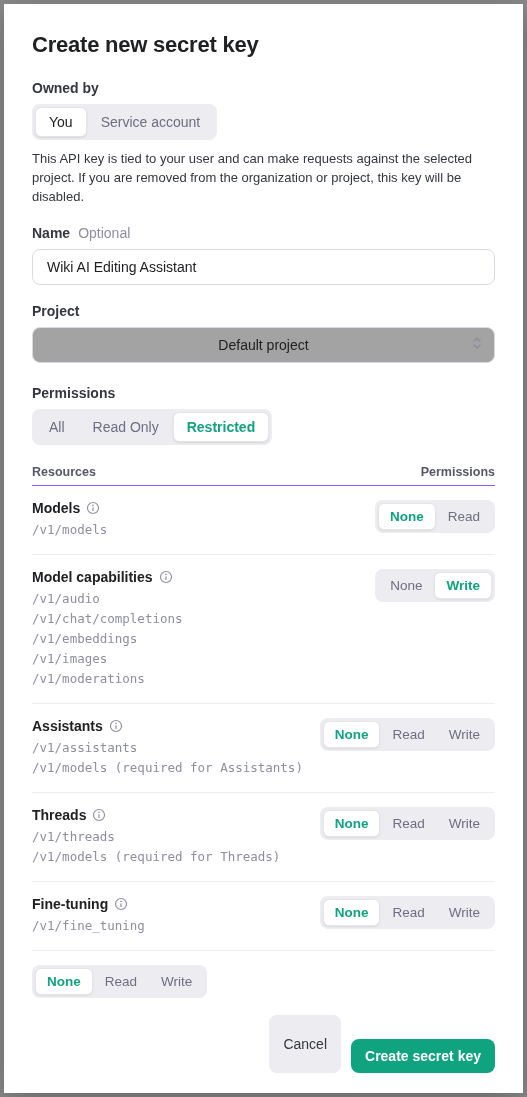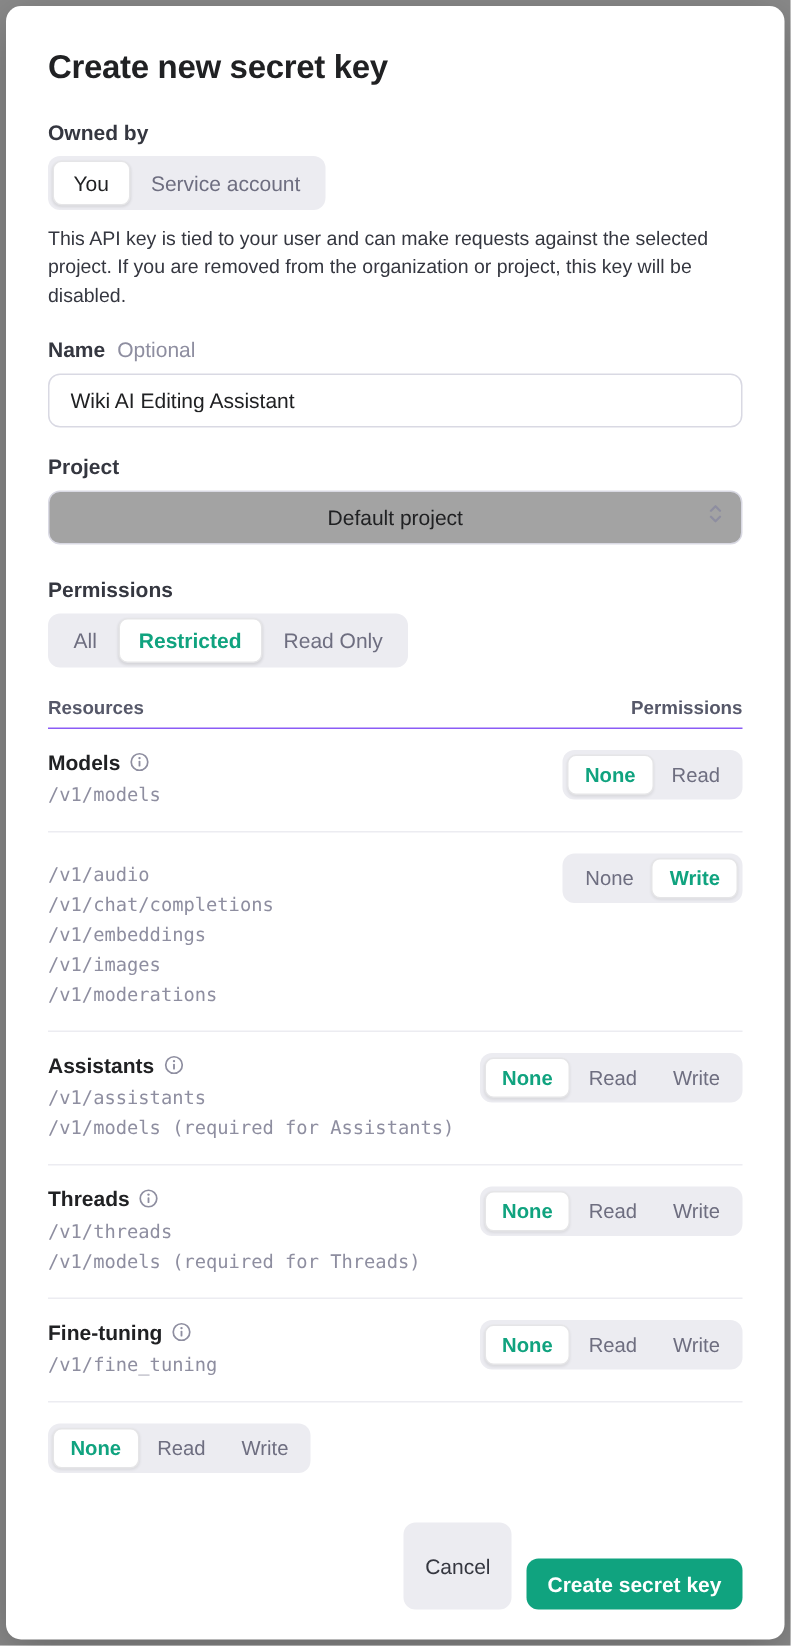--- a/index.html
+++ b/index.html
@@ -8,21 +8,21 @@
     background: #8a8a8a;
     width: 527px;
     height: 1097px;
     overflow: hidden;
     color: #202123;
   }
   .modal {
     position: absolute;
     top: 4px; left: 4px; right: 4px; bottom: 4px;
     background: #fff;
-    border-radius: 10px;
+    border-radius: 0;
     box-shadow: 0 8px 32px rgba(0,0,0,.25);
     display: flex;
     flex-direction: column;
   }
   .modal-body {
     padding: 28px 28px 14px 28px;
     flex: 1;
     overflow: auto;
   }
   .modal-title {
@@ -237,22 +237,22 @@
         <svg width="12" height="16" viewBox="0 0 12 16" fill="none">
             <path d="M3 6l3-3 3 3M3 10l3 3 3-3" stroke="currentColor" stroke-width="1.5" stroke-linecap="round" stroke-linejoin="round"></path>
           </svg>
       </span>
     </div>
 
     
     <div class="section-label">Permissions</div>
     <div class="seg" id="perm-mode-seg">
         <button class="seg-btn">All</button>
+        <button class="seg-btn">Read Only</button>
         <button class="seg-btn active-green">Restricted</button>
-        <button class="seg-btn">Read Only</button>
       </div>
 
     <div class="rp-header">
       <span>Resources</span>
       <span>Permissions</span>
     </div>
 
     <div id="perm-rows">
         <div class="perm-row">
           <div class="perm-top">
@@ -271,20 +271,30 @@
             </div>
             <div class="perm-seg">
               <button class="perm-btn active">None</button>
               <button class="perm-btn">Read</button>
             </div>
           </div>
         </div>
         <div class="perm-row">
           <div class="perm-top">
             <div>
+              <div class="perm-title">
+                <span>Model capabilities</span>
+                <span class="info-icon">
+                  <svg viewBox="0 0 16 16" width="14" height="14" fill="none">
+                    <circle cx="8" cy="8" r="6.3" stroke="currentColor" stroke-width="1.3"></circle>
+                    <circle cx="8" cy="5" r="0.9" fill="currentColor"></circle>
+                    <rect x="7.3" y="7" width="1.4" height="4.5" rx="0.7" fill="currentColor"></rect>
+                  </svg>
+                </span>
+              </div>
               <div class="perm-paths">/v1/audio<br>/v1/chat/completions<br>/v1/embeddings<br>/v1/images<br>/v1/moderations</div>
             </div>
             <div class="perm-seg">
               <button class="perm-btn">None</button>
               <button class="perm-btn active">Write</button>
             </div>
           </div>
         </div>
         <div class="perm-row">
           <div class="perm-top">

